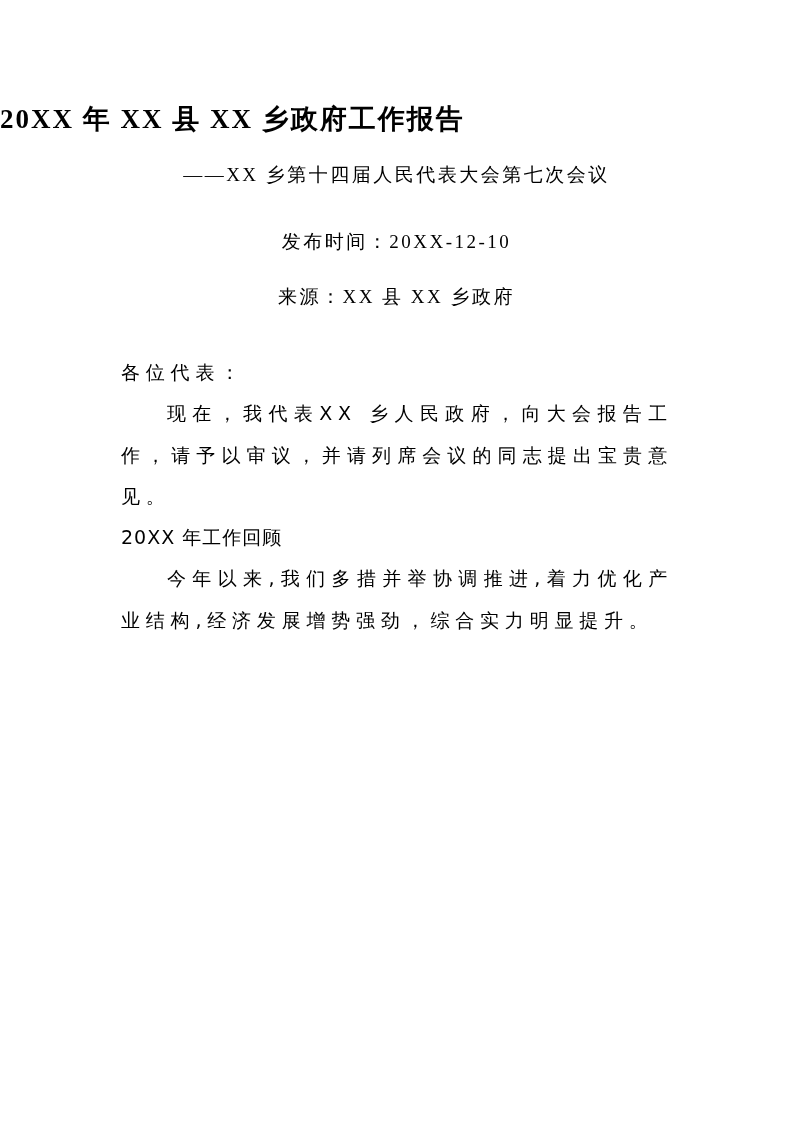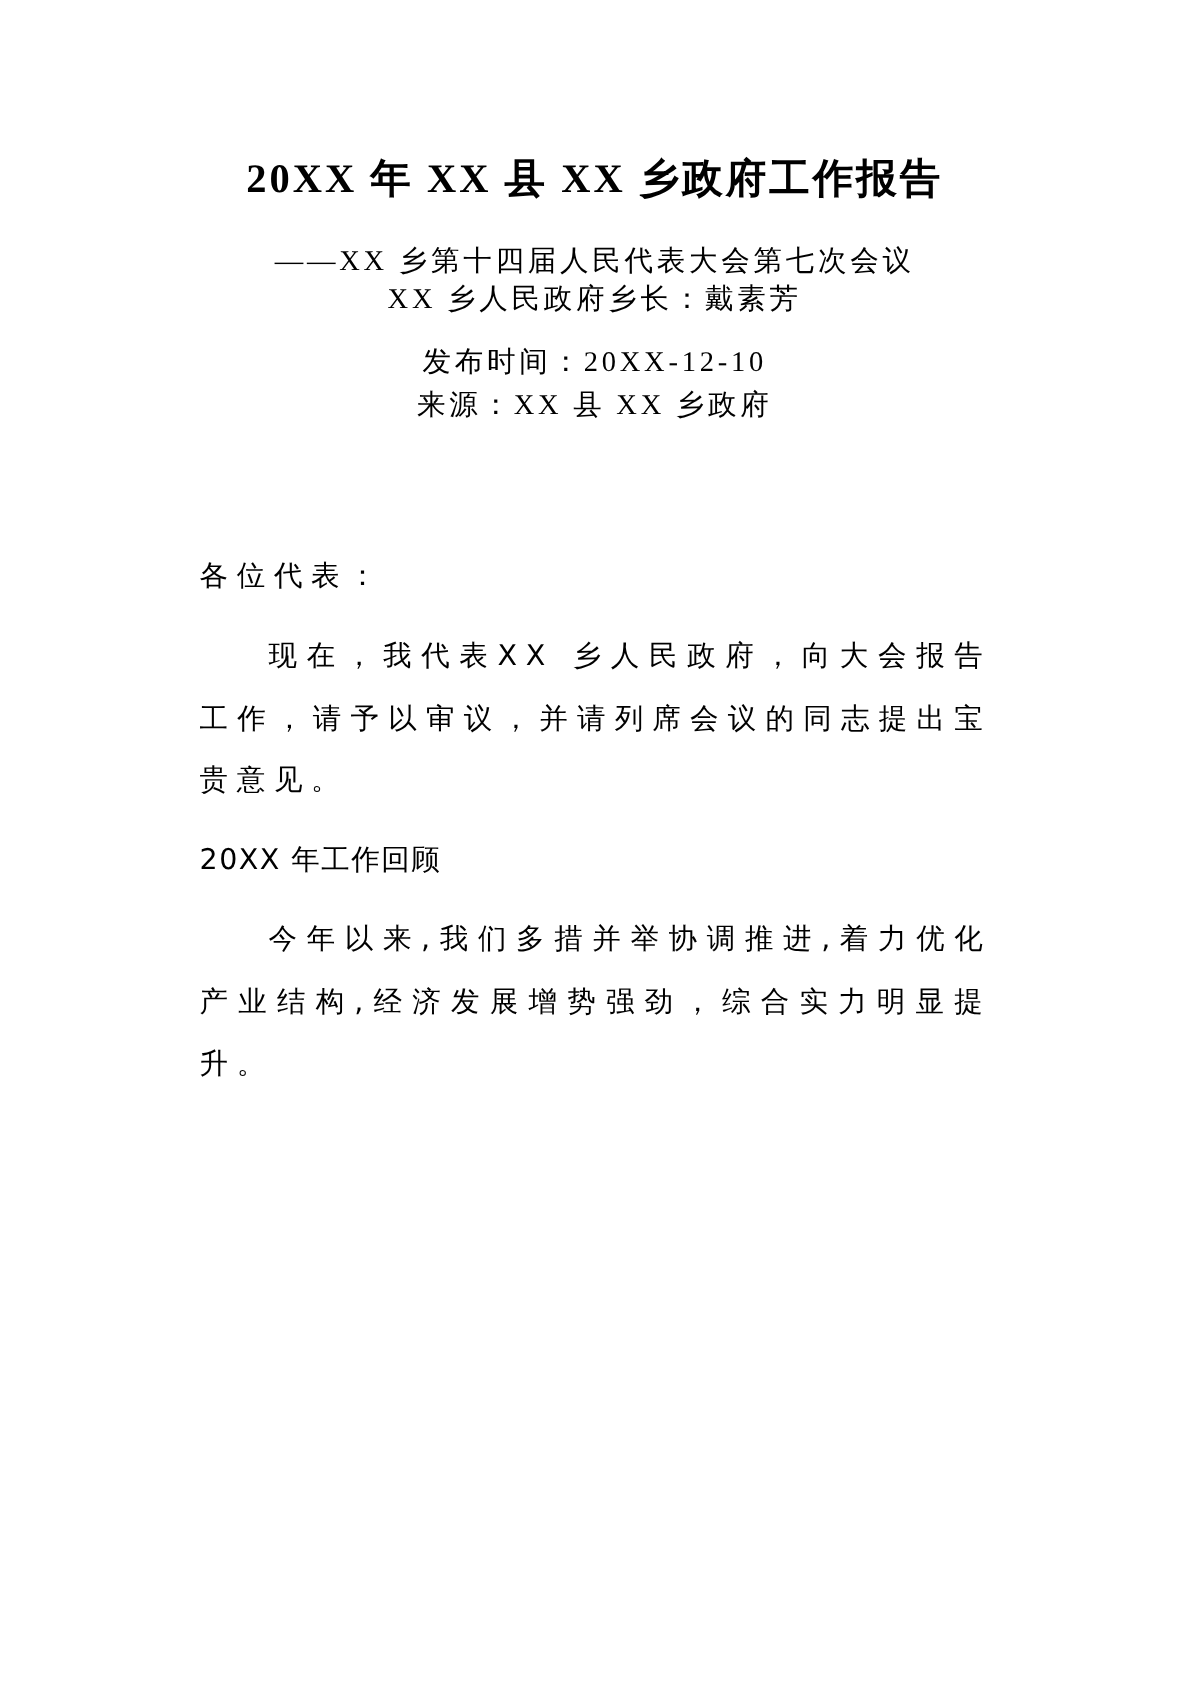--- a/index.html
+++ b/index.html
@@ -20,21 +20,20 @@
       left: 0; top: 0;
       width: 793px;
       height: 1122px;
       background: #ffffff;
     }
     .title {
       position: absolute;
       left: 0;
       width: 793px;
       top: 101px;
-      text-align: center;
       font-family: "Liberation Serif", "DejaVu Serif", serif;
       font-weight: bold;
       font-size: 27px;
       line-height: 36px;
       letter-spacing: 2px;
       white-space: nowrap;
     }
     .meta-line {
       position: absolute;
       left: 0;
@@ -42,35 +41,35 @@
       text-align: center;
       font-family: "Liberation Serif", "DejaVu Serif", serif;
       font-size: 19px;
       line-height: 28px;
       letter-spacing: 2.5px;
       white-space: nowrap;
     }
     .meta-subtitle { top: 161px; }
     .meta-author   { top: 186px; }
     .meta-date     { top: 228px; }
-    .meta-source   { top: 257px; }
+    .meta-source   { top: 283px; }
 
     .body {
       position: absolute;
       left: 121px;
       top: 352px;
       width: 552px;
       font-family: "DejaVu Sans", "Liberation Sans", sans-serif;
       font-size: 19px;
       line-height: 41.3px;
       letter-spacing: 5.8px;
       text-align: justify;
     }
     .body p {
-      margin: 12px;
+      margin: 0;
       padding: 0;
     }
     .indent {
       text-indent: 46px;
     }
     .section-heading {
       margin: 0;
       padding-left: 46px;
       font-family: "DejaVu Sans", "Liberation Sans", sans-serif;
       font-weight: normal;
@@ -79,21 +78,20 @@
     }
   </style>
 </head>
 <body>
 
 <div class="page">
 
   <div class="title">20XX 年 XX 县 XX 乡政府工作报告</div>
 
   <div class="meta-line meta-subtitle">——XX 乡第十四届人民代表大会第七次会议</div>
-  <div class="meta-line meta-author">XX 乡人民政府乡长：戴素芳</div>
   <div class="meta-line meta-date">发布时间：20XX-12-10</div>
   <div class="meta-line meta-source">来源：XX 县 XX 乡政府</div>
 
   <div class="body">
     <p>各位代表：</p>
     <p class="indent">现在，我代表XX 乡人民政府，向大会报告工作，请予以审议，并请列席会议的同志提出宝贵意见。</p>
     <p class="section-heading">20XX 年工作回顾</p>
     <p class="indent">今年以来,我们多措并举协调推进,着力优化产业结构,经济发展增势强劲，综合实力明显提升。</p>
   </div>
 

